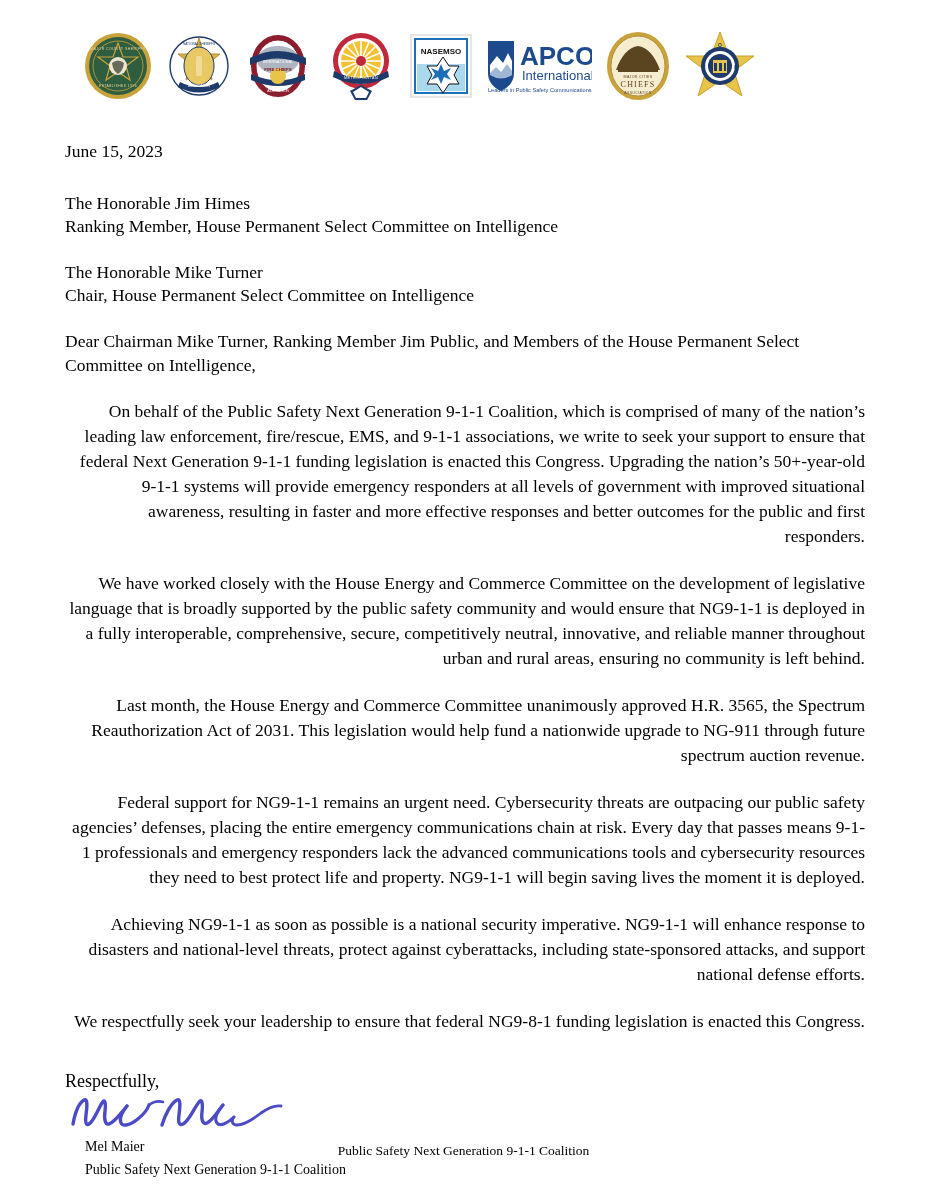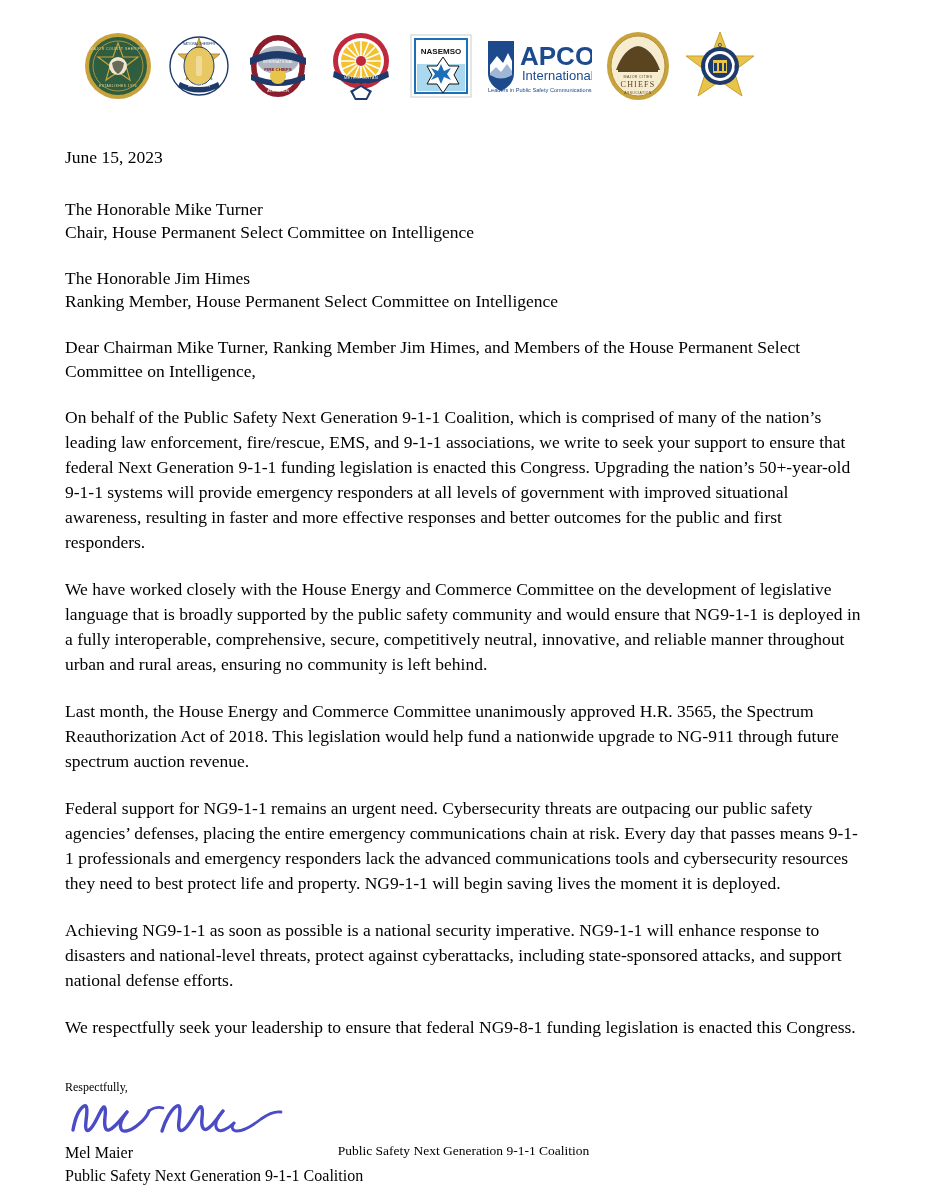--- a/index.html
+++ b/index.html
@@ -43,21 +43,21 @@
     display: flex;
     align-items: center;
     justify-content: center;
   }
   .logo svg { display: block; }
 
   
   .letter {
     position: absolute;
     left: 65px;
-    top: 146px;
+    top: 140px;
     width: 800px;
   }
   .date-line {
     font-size: 17.5px;
     line-height: 22px;
     margin-bottom: 30px;
   }
   .addr-block {
     font-size: 17.5px;
     line-height: 23px;
@@ -66,37 +66,38 @@
   .salutation {
     font-size: 17.5px;
     line-height: 23.5px;
     margin-bottom: 22px;
     max-width: 790px;
   }
   .para {
     font-size: 17.5px;
     line-height: 25px;
     margin: 0 0 22px 0;
-    text-align: left;
+    text-align: right;
     max-width: 800px;
   }
   .closing {
-    font-size: 12px;
+    font-size: 18px;
     line-height: 23px;
     margin-top: 36px;
   }
   .sig-wrap {
     height: 44px;
     margin: -2px 0 0 0;
     position: relative;
   }
   .sig-wrap svg { display: block; }
   .signer {
-    font-size: 16px;
+    font-size: 14px;
     line-height: 23px;
+    margin-left: 20px;
   }
 
   
   .footer {
     position: absolute;
     left: 0;
     bottom: 40px;
     width: 927px;
     text-align: center;
     font-size: 13.5px;
@@ -232,34 +233,34 @@
     </div>
 
 
   </div>
 
   <div class="letter">
 
     <div class="date-line">June 15, 2023</div>
 
     <div class="addr-block">
+      <div>The Honorable Jim Himes</div>
+      <div>Ranking Member, House Permanent Select Committee on Intelligence</div>
+    </div>
+
+    <div class="addr-block">
       <div>The Honorable Mike Turner</div>
       <div>Chair, House Permanent Select Committee on Intelligence</div>
     </div>
 
-    <div class="addr-block">
-      <div>The Honorable Jim Himes</div>
-      <div>Ranking Member, House Permanent Select Committee on Intelligence</div>
-    </div>
-
-    <div class="salutation">Dear Chairman Mike Turner, Ranking Member Jim Himes, and Members of the House Permanent Select Committee on Intelligence,</div>
+    <div class="salutation">Dear Chairman Mike Turner, Ranking Member Jim Public, and Members of the House Permanent Select Committee on Intelligence,</div>
 
     <p class="para">On behalf of the Public Safety Next Generation 9-1-1 Coalition, which is comprised of many of the nation’s leading law enforcement, fire/rescue, EMS, and 9-1-1 associations, we write to seek your support to ensure that federal Next Generation 9-1-1 funding legislation is enacted this Congress. Upgrading the nation’s 50+-year-old 9-1-1 systems will provide emergency responders at all levels of government with improved situational awareness, resulting in faster and more effective responses and better outcomes for the public and first responders.</p>
     <p class="para">We have worked closely with the House Energy and Commerce Committee on the development of legislative language that is broadly supported by the public safety community and would ensure that NG9-1-1 is deployed in a fully interoperable, comprehensive, secure, competitively neutral, innovative, and reliable manner throughout urban and rural areas, ensuring no community is left behind.</p>
-    <p class="para">Last month, the House Energy and Commerce Committee unanimously approved H.R. 3565, the Spectrum Reauthorization Act of 2018. This legislation would help fund a nationwide upgrade to NG-911 through future spectrum auction revenue.</p>
+    <p class="para">Last month, the House Energy and Commerce Committee unanimously approved H.R. 3565, the Spectrum Reauthorization Act of 2031. This legislation would help fund a nationwide upgrade to NG-911 through future spectrum auction revenue.</p>
     <p class="para">Federal support for NG9-1-1 remains an urgent need. Cybersecurity threats are outpacing our public safety agencies’ defenses, placing the entire emergency communications chain at risk. Every day that passes means 9-1-1 professionals and emergency responders lack the advanced communications tools and cybersecurity resources they need to best protect life and property. NG9-1-1 will begin saving lives the moment it is deployed.</p>
     <p class="para">Achieving NG9-1-1 as soon as possible is a national security imperative. NG9-1-1 will enhance response to disasters and national-level threats, protect against cyberattacks, including state-sponsored attacks, and support national defense efforts.</p>
     <p class="para">We respectfully seek your leadership to ensure that federal NG9-8-1 funding legislation is enacted this Congress.</p>
 
     <div class="closing">Respectfully,</div>
 
     <div class="sig-wrap">
       <svg width="230" height="44" viewBox="0 0 230 44">
         <g fill="none" stroke="#4b4bc6" stroke-linecap="round" stroke-linejoin="round">
           <path d="M8 33 C10 22, 14 12, 19 9 C23 7, 22 16, 21 24 C20 31, 21 35, 24 33 C29 30, 33 18, 37 12 C40 7, 41 12, 40 20 C39 28, 40 34, 44 33 C50 31, 56 22, 62 15" stroke-width="3.4"></path>

